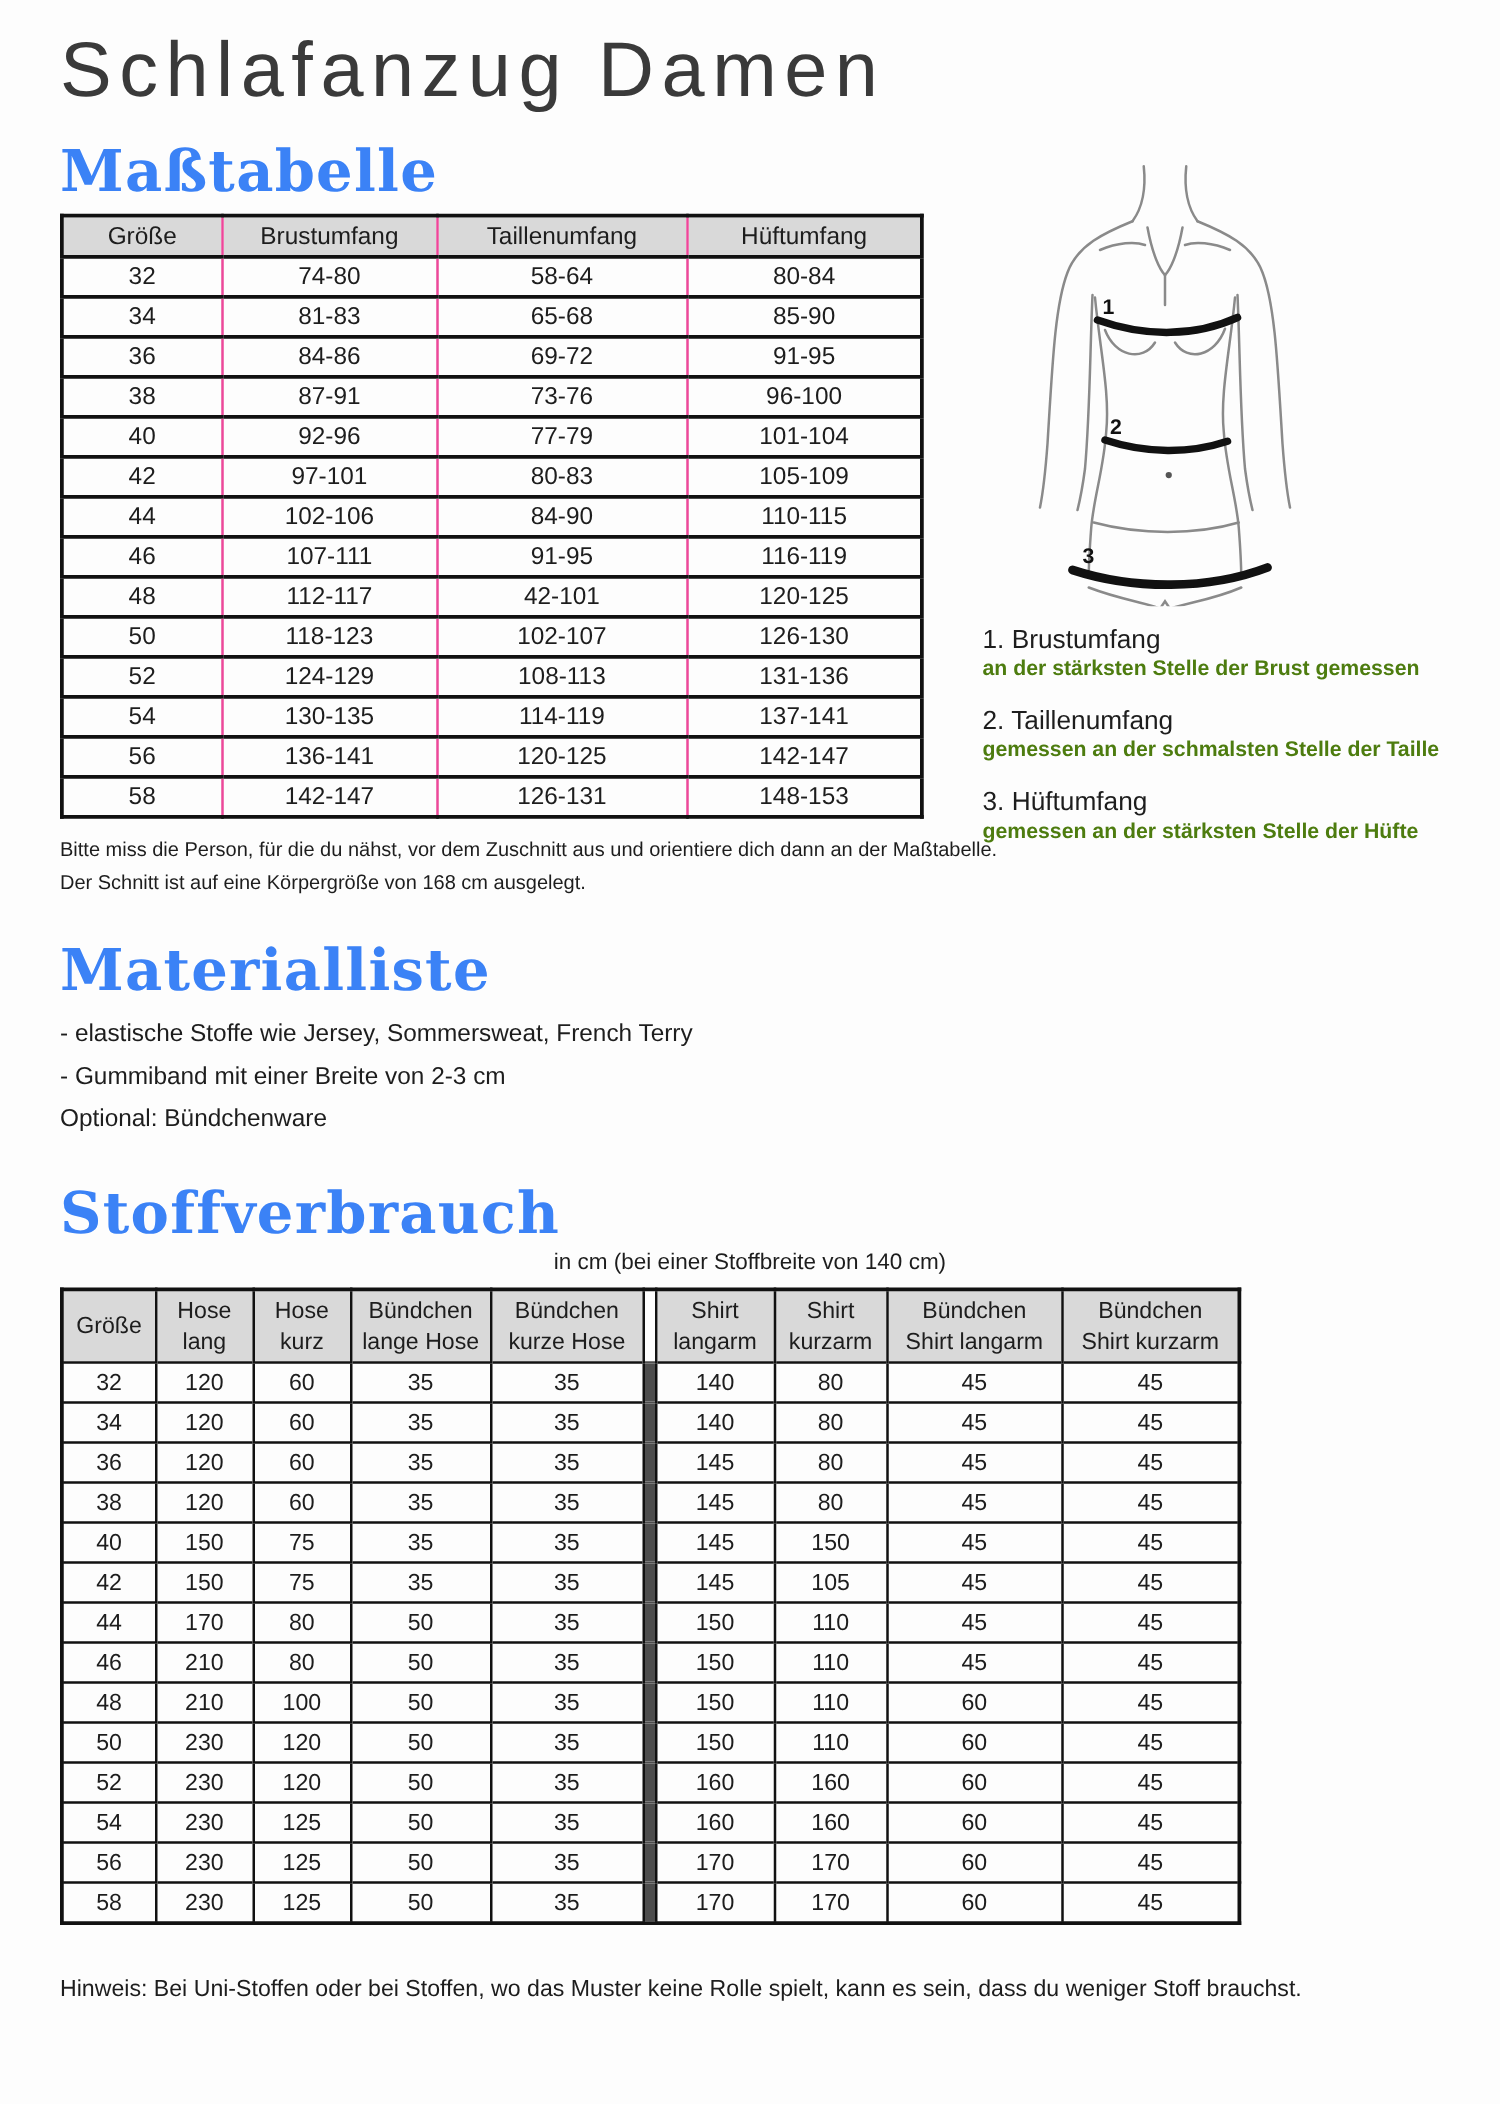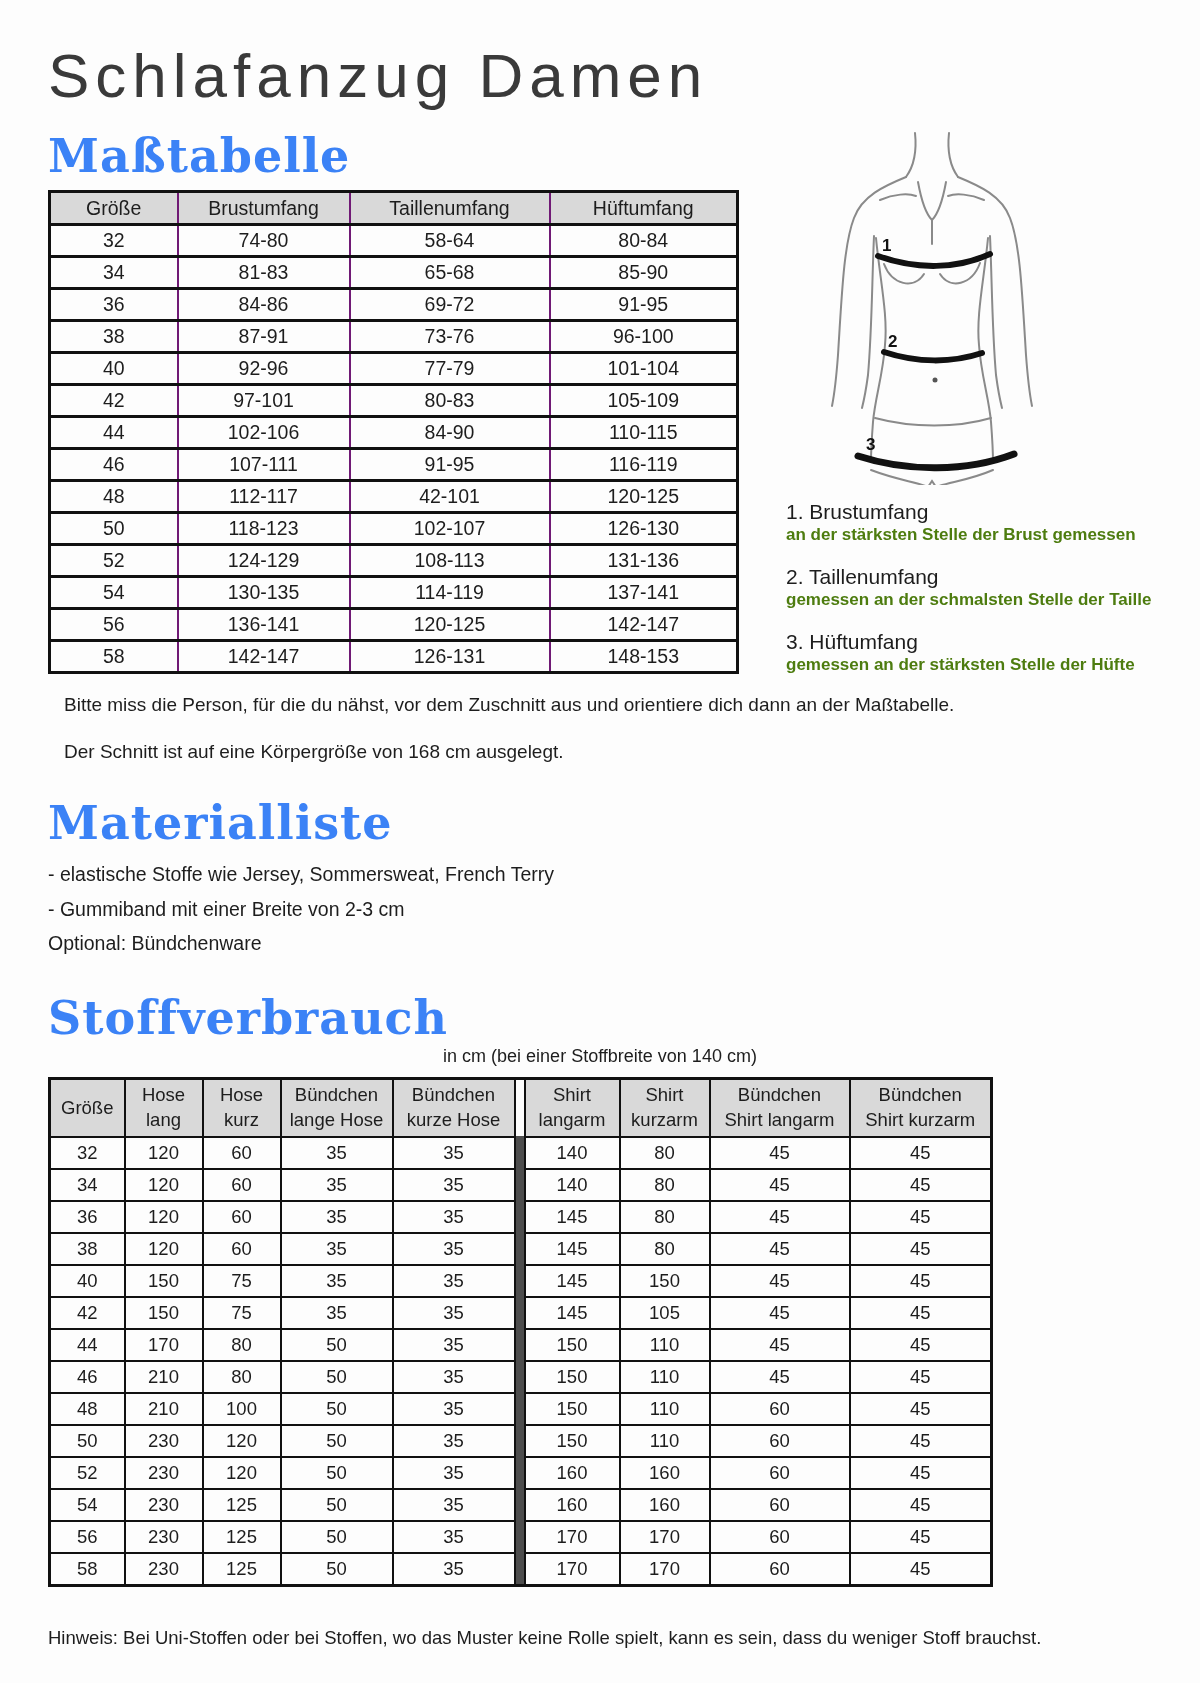--- a/index.html
+++ b/index.html
@@ -5,21 +5,21 @@
   html,body{margin:0;padding:0;background:#ffffff;}
   .page{
     position:relative;
     width:1200px;
     height:1683px;
     background:#fdfdfd;
     font-family:"Liberation Sans", sans-serif;
     color:#1d1d1d;
     overflow:hidden;
     box-sizing:border-box;
-    padding:43px 48px 20px 48px;
+    padding:24px 48px 20px 48px;
   }
   
   h1.doc-title{
     margin:0 0 24px 0;
     font-family:"Liberation Sans", sans-serif;
     font-weight:300;
     font-size:62px;
     letter-spacing:6px;
     color:#3a3a3a;
     line-height:1.05;
@@ -35,21 +35,21 @@
   }
   
   .mass-wrap{margin-top:10px;}
   table.size-table{
     border-collapse:collapse;
     table-layout:fixed;
     width:688px;
     border:3px solid #111;
   }
   table.size-table th, table.size-table td{
-    border-left:2px solid #701a75;
+    border-left:2px solid #ec4899;
     border-top:3px solid #111;
     text-align:center;
     vertical-align:middle;
     font-size:19.5px;
     height:29px;
     padding:0 2px;
     overflow:hidden;
     white-space:nowrap;
   }
   table.size-table th{
@@ -75,21 +75,21 @@
   }
   .legend-desc{
     font-size:17px;
     font-weight:bold;
     color:#4d7c0f;
     white-space:nowrap;
     line-height:1.35;
   }
   
   .note-block{margin-top:13px;}
-  .note-line{margin:16px;font-size:19px;line-height:1.6;}
+  .note-line{margin:0;font-size:16px;line-height:1.6;}
   
   .material-section{margin-top:32px;}
   .material-items{margin-top:10px;}
   .material-line{margin:0;font-size:19.5px;line-height:1.75;}
   
   .fabric-section{margin-top:34px;}
   .fabric-subtitle{margin:4px 0 10px 0;font-size:18px;text-align:center;}
   table.fabric-table{
     border-collapse:collapse;
     table-layout:fixed;

